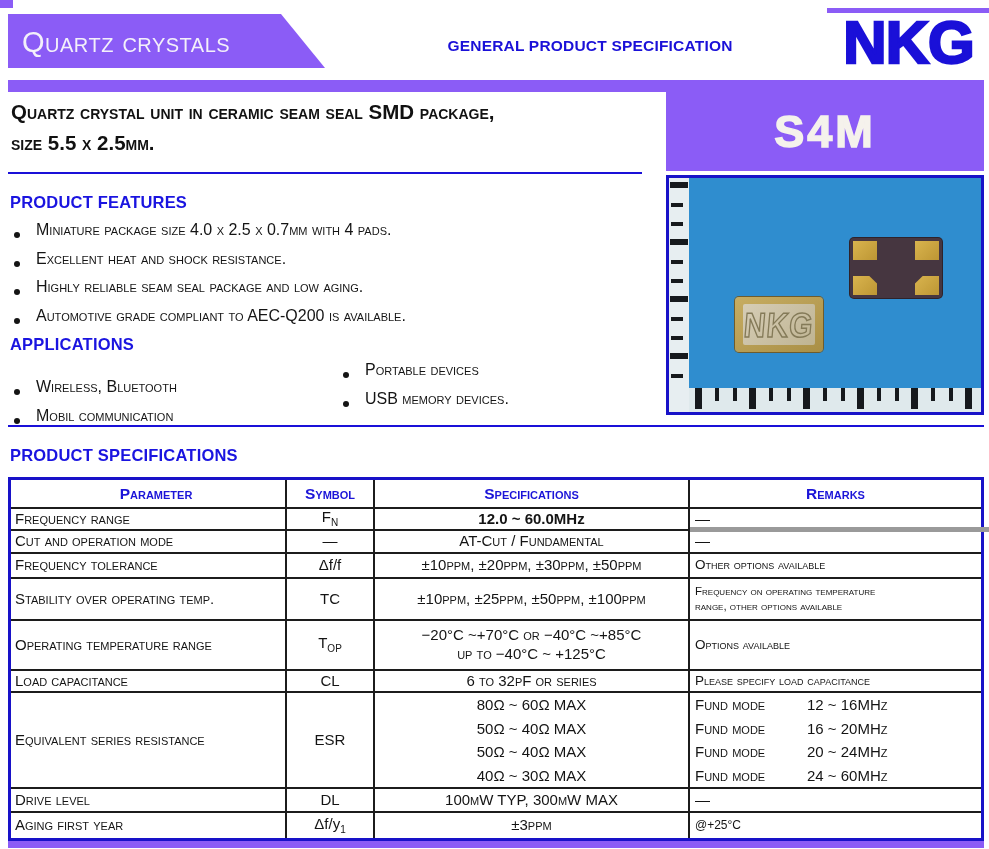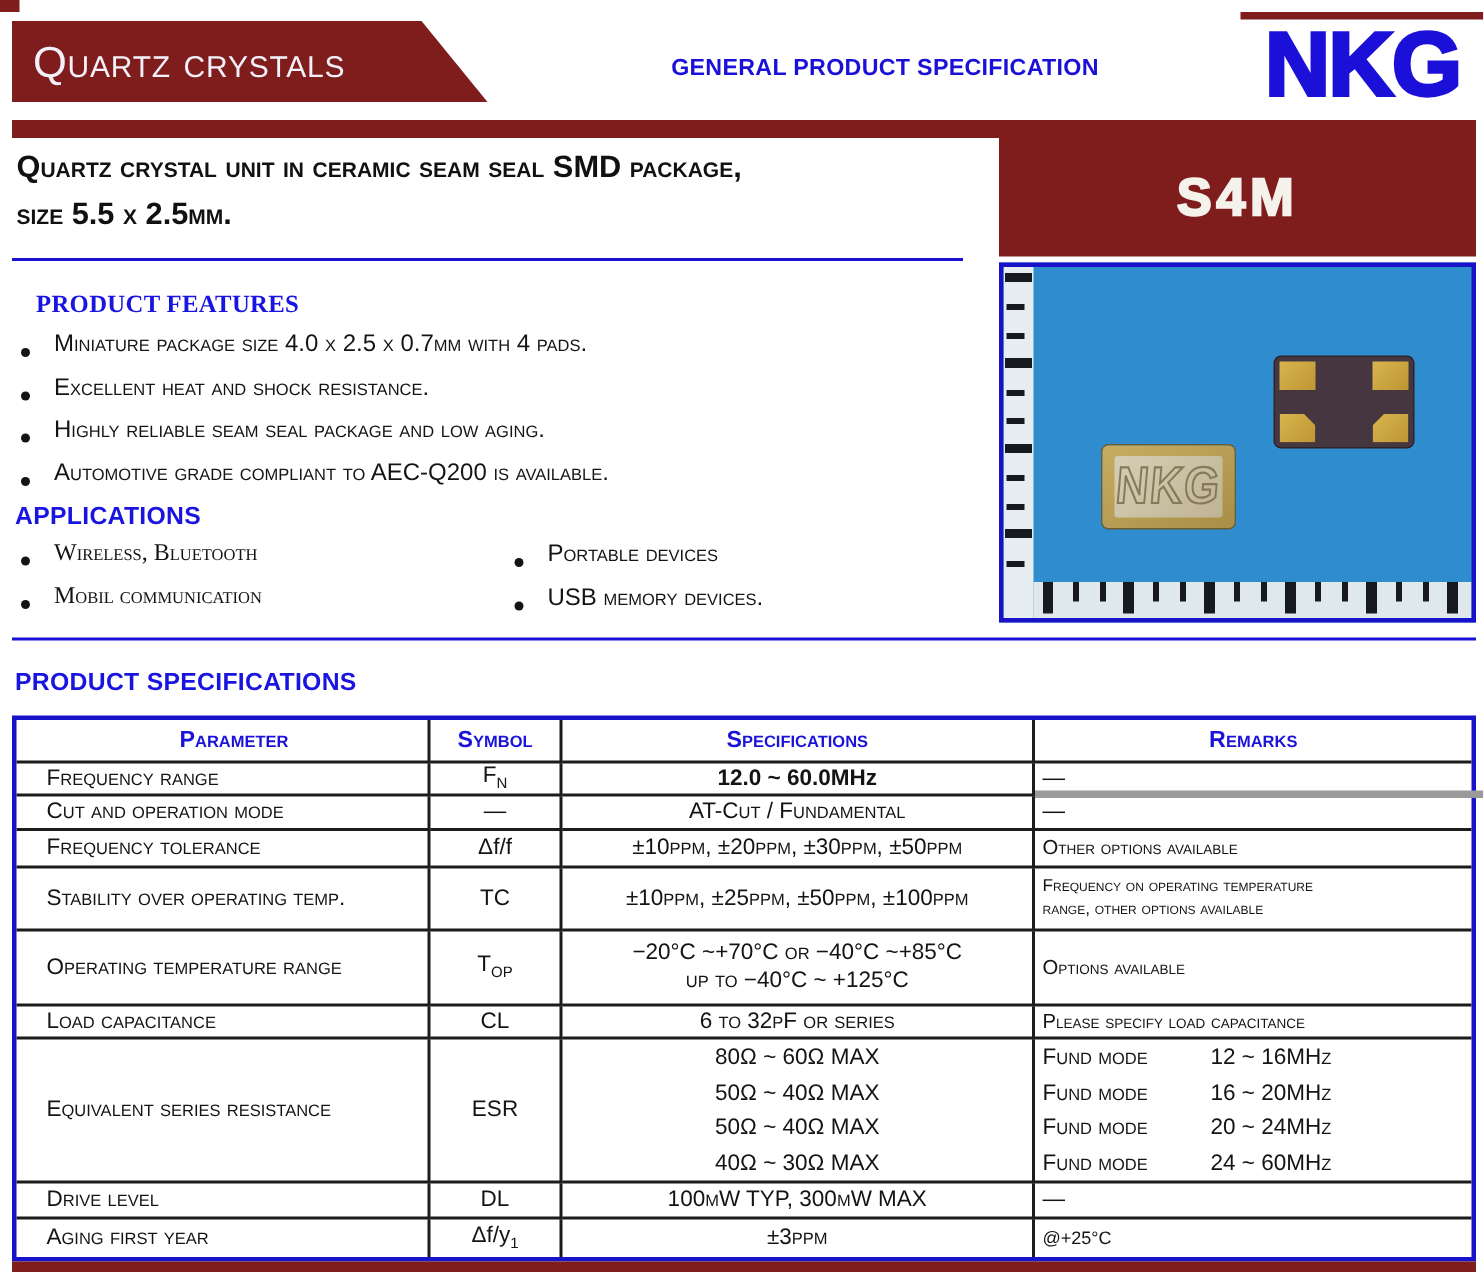--- a/index.html
+++ b/index.html
@@ -1,19 +1,19 @@
 <!DOCTYPE html>
 <html><head>
 <meta charset="utf-8">
 <style>
   html,body{margin:0;padding:0;background:#fff;}
   #page{position:relative;width:989px;height:849px;background:#ffffff;overflow:hidden;
         font-family:"Liberation Sans",sans-serif;color:#141414;}
   .abs{position:absolute;}
-  .blue{background:#7f1d1d;}
+  .blue{background:#8b5cf6;}
   .sc{font-variant:small-caps;}
 
   
   #corner-chip{left:0;top:0;width:13px;height:8px;}
   #banner{left:8px;top:14px;width:320px;height:54px;
           clip-path:polygon(0 0,273px 0,317px 54px,0 54px);}
   #banner-title{left:14px;top:0;height:54px;line-height:56px;color:#f3f0fa;
           font-size:29px;font-weight:500;letter-spacing:.5px;}
   #doc-type{left:390px;top:37px;width:400px;text-align:center;color:#1a10d8;
           font-weight:700;font-size:15.5px;letter-spacing:.2px;}
@@ -24,21 +24,21 @@
   #header-bar{left:8px;top:80px;width:976px;height:12px;}
 
   
   #product-title{left:11px;top:96px;width:655px;font-size:20.5px;font-weight:700;
         line-height:31px;color:#111;}
   #title-underline{left:8px;top:172px;width:634px;height:2px;background:#1a10d8;}
 
   
   #model-box{left:666px;top:92px;width:318px;height:79px;display:flex;
         align-items:center;justify-content:center;}
-  #model-label{color:#f5f2ec;font-size:35px;font-weight:800;letter-spacing:3px;text-align:right;
+  #model-label{color:#f5f2ec;font-size:45px;font-weight:800;letter-spacing:3px;text-align:right;
         -webkit-text-stroke:1.5px #f5f2ec;}
   #photo{left:666px;top:175px;width:318px;height:240px;background:#2f8dcf;
         border:3px solid #1812c8;box-sizing:border-box;overflow:hidden;}
   .ruler-left{position:absolute;left:0;top:0;width:20px;height:234px;background:#e7eef1;}
   .lticks-small{position:absolute;left:2px;top:6px;width:12px;height:204px;
         background:repeating-linear-gradient(to bottom,#16191d 0 4px,transparent 4px 19px);}
   .lticks-big{position:absolute;left:1px;top:4px;width:18px;height:206px;
         background:repeating-linear-gradient(to bottom,#16191d 0 6px,transparent 6px 57px);}
   .ruler-bottom{position:absolute;left:20px;right:0;bottom:0;height:24px;background:#dfe9ec;}
   .bticks-small{position:absolute;left:8px;top:0;right:0;height:13px;
@@ -55,45 +55,45 @@
   #pkg-gold{position:absolute;left:66px;top:119px;width:88px;height:55px;
         background:linear-gradient(150deg,#c7ad62,#a98f46);border-radius:4px;
         box-shadow:0 0 0 1px #6d5c2e;display:flex;align-items:center;justify-content:center;}
   #pkg-gold-lid{width:72px;height:41px;background:linear-gradient(135deg,#d6cdb6,#bfb492);
         border-radius:2px;display:flex;align-items:center;justify-content:center;}
   #pkg-brand{font-size:30px;font-weight:700;transform:skewX(-5deg) scaleY(1.15);
         color:transparent;-webkit-text-stroke:1.3px #847a58;letter-spacing:1px;}
 
   
   .section-heading{color:#1a14e0;font-weight:700;font-size:16.5px;letter-spacing:.2px;}
-  #features-heading{left:24px;top:193px;font-family:Liberation Serif, serif;}
+  #features-heading{left:10px;top:193px;}
   #features-list{left:14px;top:221px;width:640px;}
   #applications-heading{left:10px;top:335px;}
-  #apps-col1{left:14px;top:360px;width:300px;font-family:Liberation Serif, serif;}
+  #apps-col1{left:14px;top:378px;width:300px;}
   #apps-col2{left:343px;top:361px;width:300px;}
   .bullet-item{display:flex;align-items:baseline;height:28.5px;font-size:16px;}
   .bullet-dot{width:6px;height:6px;border-radius:50%;background:#141414;
         margin-right:16px;flex:0 0 6px;align-self:center;}
   .bullet-text{font-size:16px;color:#141414;}
   #apps-underline{left:8px;top:425px;width:976px;height:2px;background:#1a10d8;}
   #specs-heading{left:10px;top:446px;}
 
   
   #spec-table{left:8px;top:477px;width:976px;height:364px;box-sizing:border-box;
         border:3px solid #1812c8;display:grid;
         grid-template-columns:276px 88px 315px 291px;
         grid-template-rows:29px 22px 23px 25px 42px 50px 22px 96px 24px 25px;
         background:#fff;}
   .cell{box-sizing:border-box;border-right:2px solid #1c1c1c;border-bottom:2px solid #1c1c1c;
         display:flex;flex-direction:column;justify-content:center;overflow:hidden;
         font-size:15px;line-height:1.25;}
   .cell.last-col{border-right:none;}
   .cell.last-row{border-bottom:none;}
   .th{color:#1b14d8;font-weight:700;align-items:center;font-size:15.5px;}
-  .col-param{align-items:flex-start;padding-left:20px;}
+  .col-param{align-items:flex-start;padding-left:4px;}
   .col-sym{align-items:center;text-align:center;}
   .col-spec{align-items:center;text-align:center;}
   .col-rem{align-items:flex-start;padding-left:5px;font-size:13.5px;}
   .bold{font-weight:700;}
   .rem-small{font-size:11.5px;line-height:1.3;}
   .rem-dash{font-size:15px;}
   .esr-line{line-height:23.5px;}
   .fund-row{display:flex;line-height:23.5px;font-size:15px;}
   .fund-label{width:112px;}
   sub{font-size:10px;}

